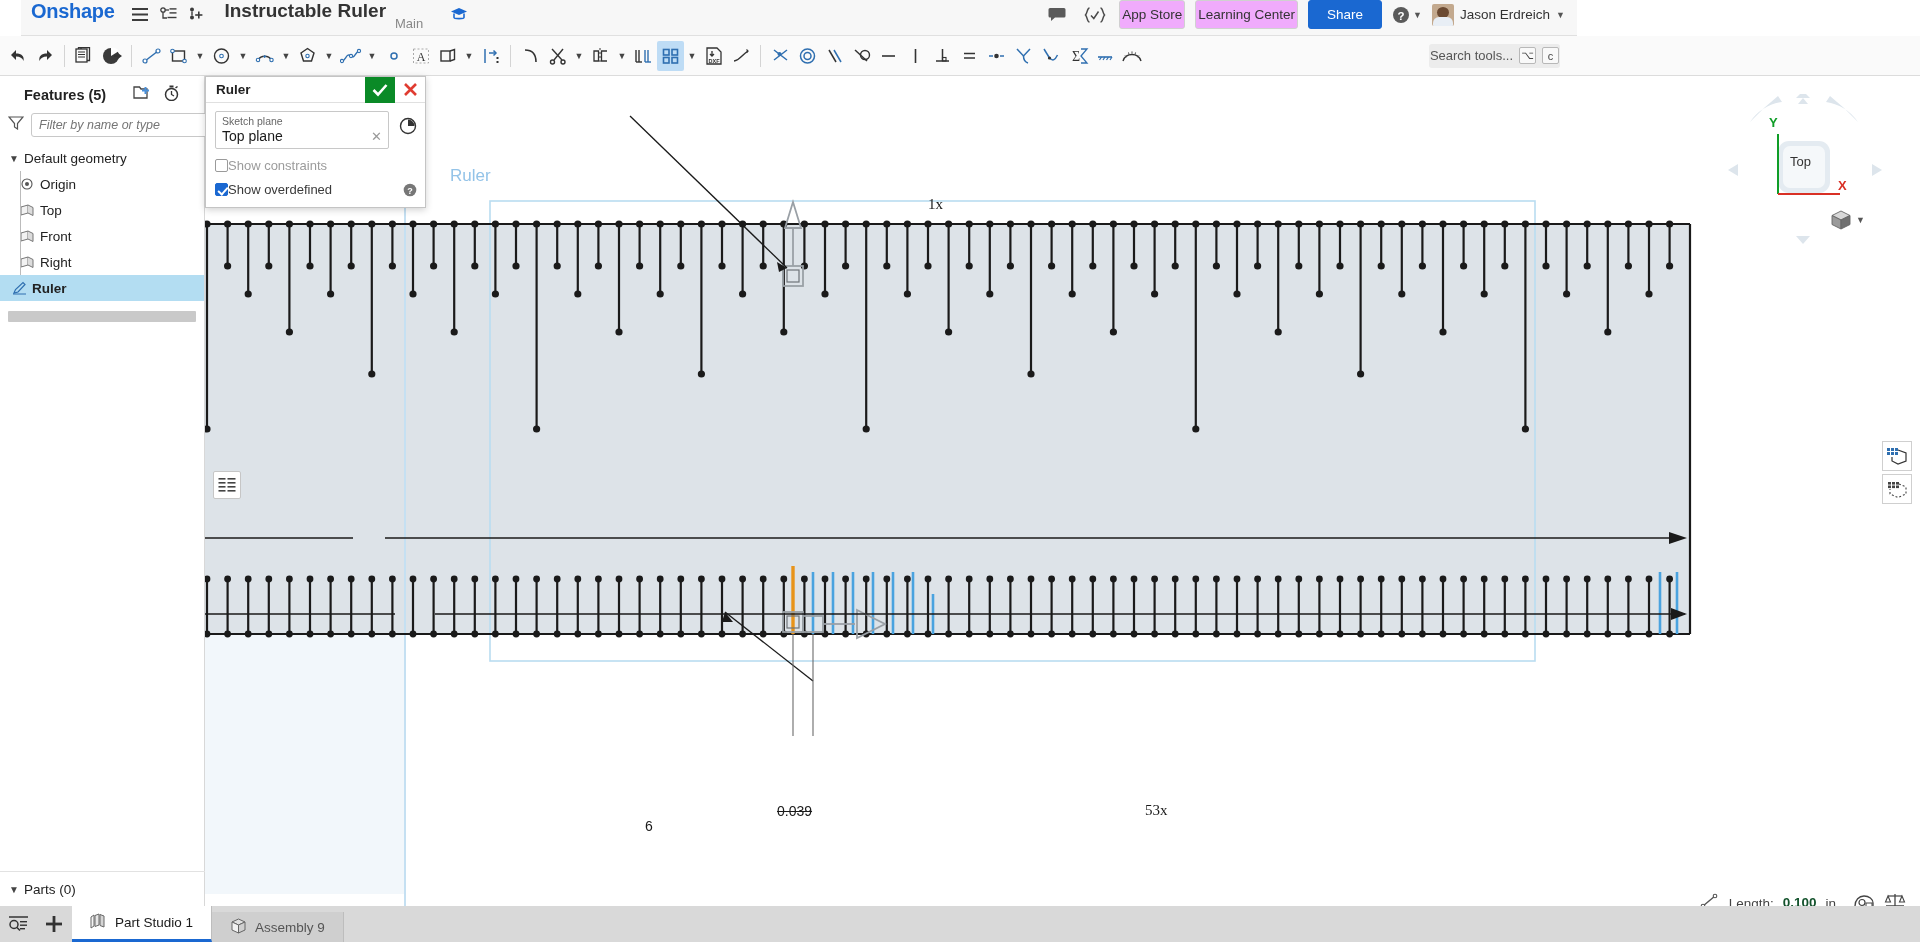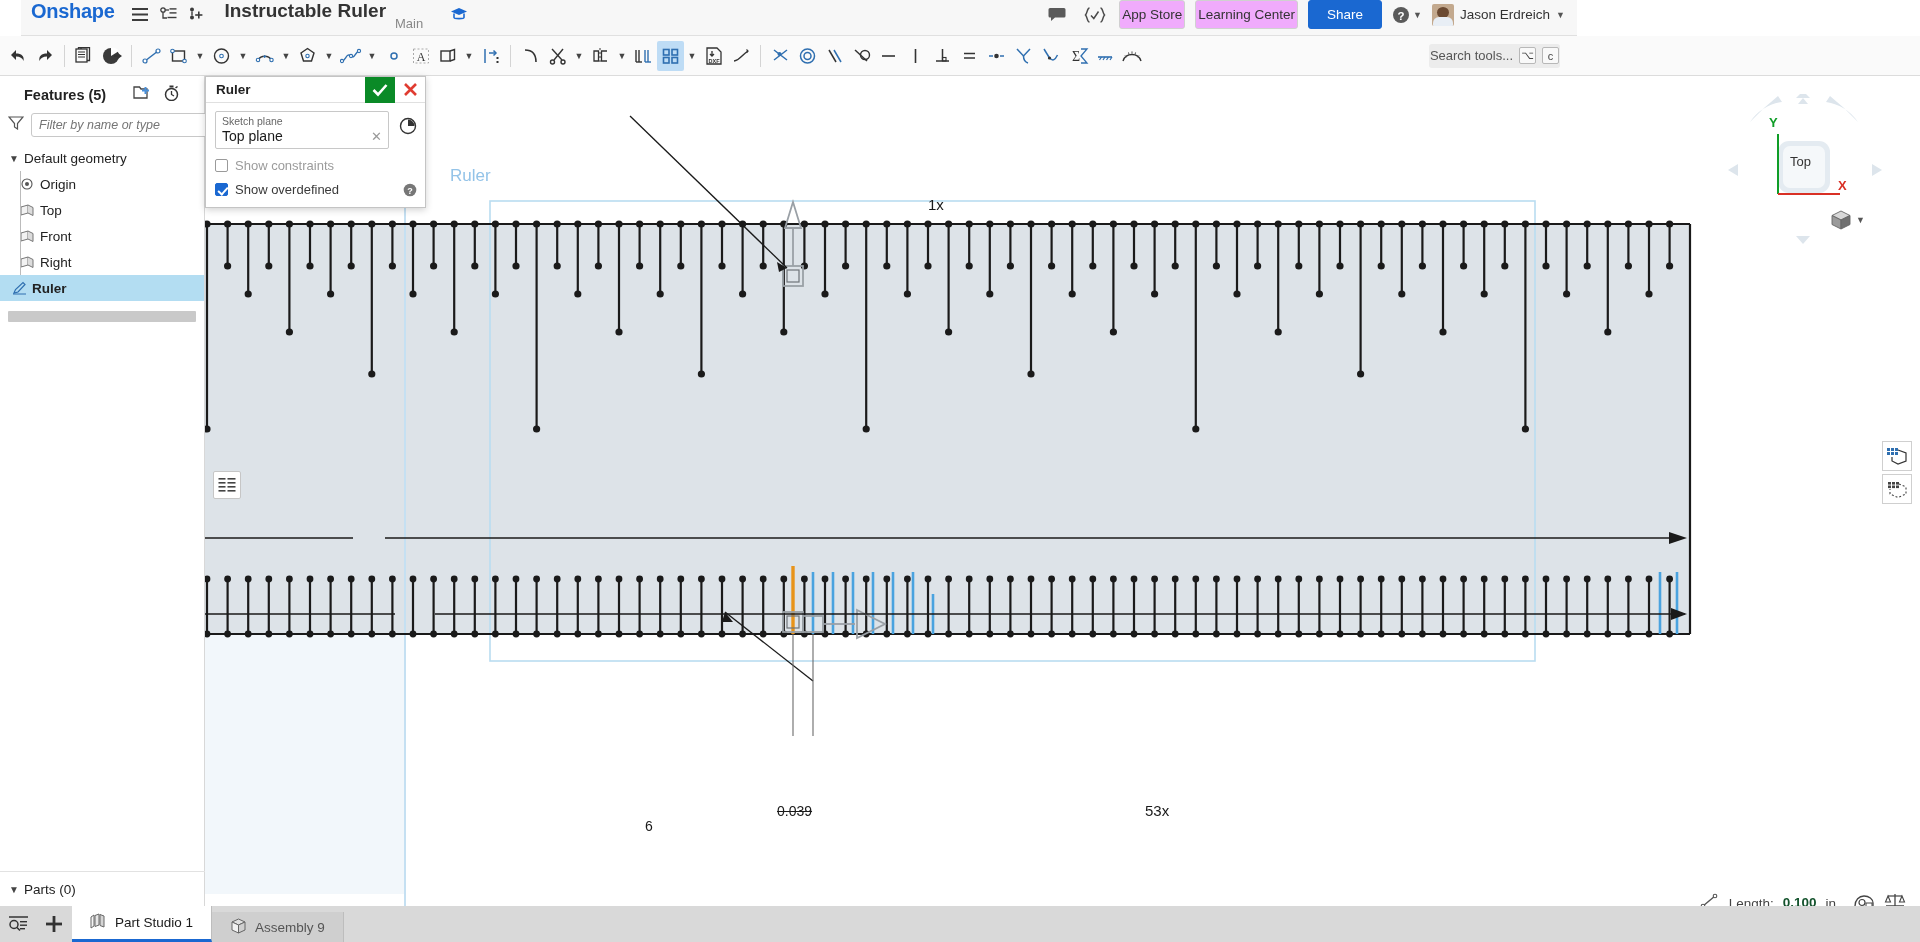--- a/index.html
+++ b/index.html
@@ -175,21 +175,21 @@
     font-size: 14px; color: #1a1a1a; margin-top: 1px; display: flex;
     align-items: center;
   }
   .field-clear {
     margin-left: auto; color: #999; font-size: 13px; cursor: pointer;
   }
   .clock-icon {
     position: absolute; right: 8px; top: 14px; cursor: pointer;
   }
   .chk-row {
-    display: flex; align-items: center; gap: 7px; margin-top: 9px;
+    display: flex; align-items: center; margin-top: 9px;
     cursor: pointer;
   }
   .chk {
     width: 13px; height: 13px; border: 1px solid #9a9a9a; border-radius: 2px;
     background: #fff; flex: none;
   }
   .chk.on {
     background: #1a68d1; border-color: #1a68d1; position: relative;
   }
   .chk.on::after {
@@ -213,21 +213,21 @@
     position: absolute; font-size: 17px; color: #93c3e8;
     font-family: "Liberation Sans", sans-serif;
   }
   .dim-text {
     position: absolute; font-size: 14px; color: #1a1a1a;
     font-family: "Liberation Sans", sans-serif; white-space: nowrap;
   }
   .dim-text.strike { text-decoration: line-through; }
   .pat-text {
     position: absolute; font-size: 15px; color: #1a1a1a;
-    font-family: Liberation Sans, sans-serif;
+    font-family: Liberation Serif, serif;
   }
 
   
   #constraintBtn {
     position: absolute; left: 8px; top: 395px; width: 28px; height: 28px;
     background: #fff; border: 1px solid #c6c6c6; border-radius: 2px;
     display: flex; align-items: center; justify-content: center;
     cursor: pointer; z-index: 10;
   }
 

